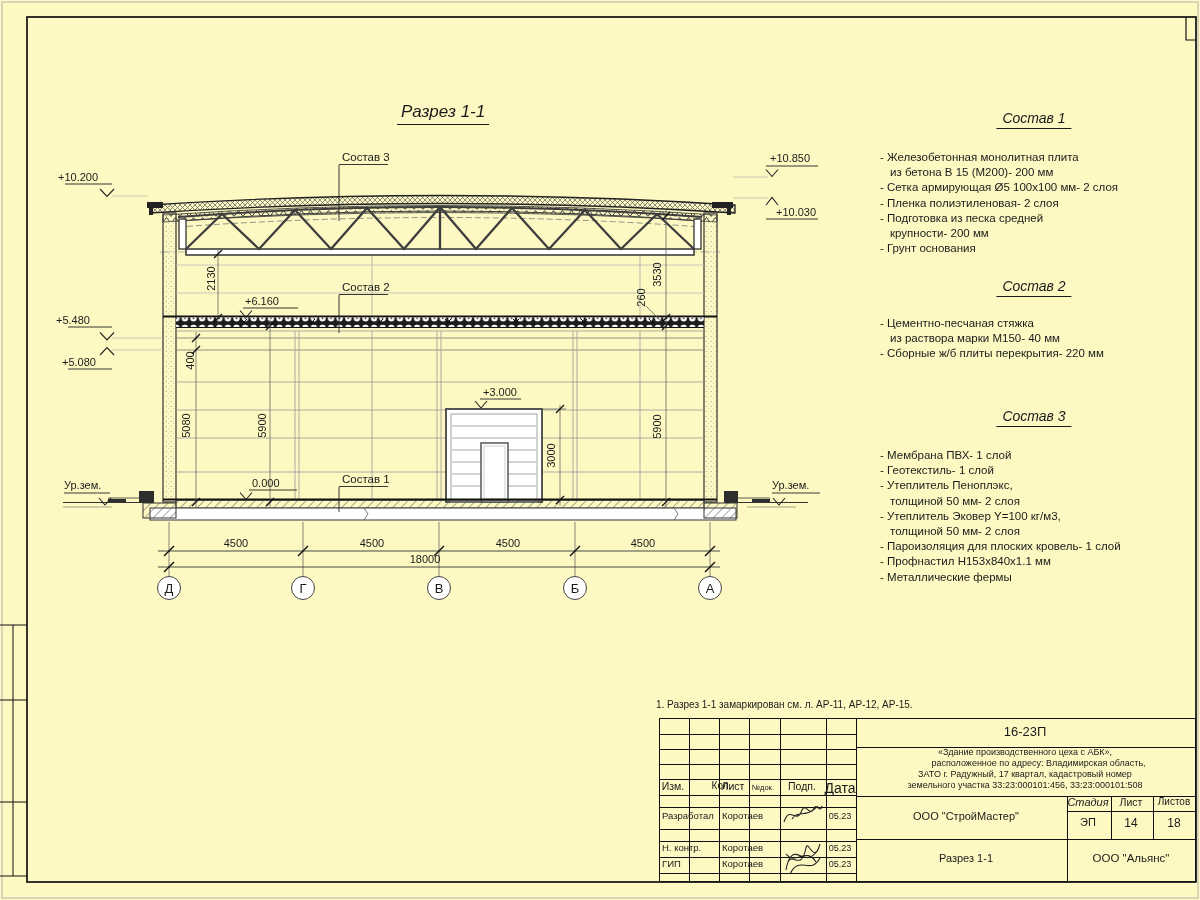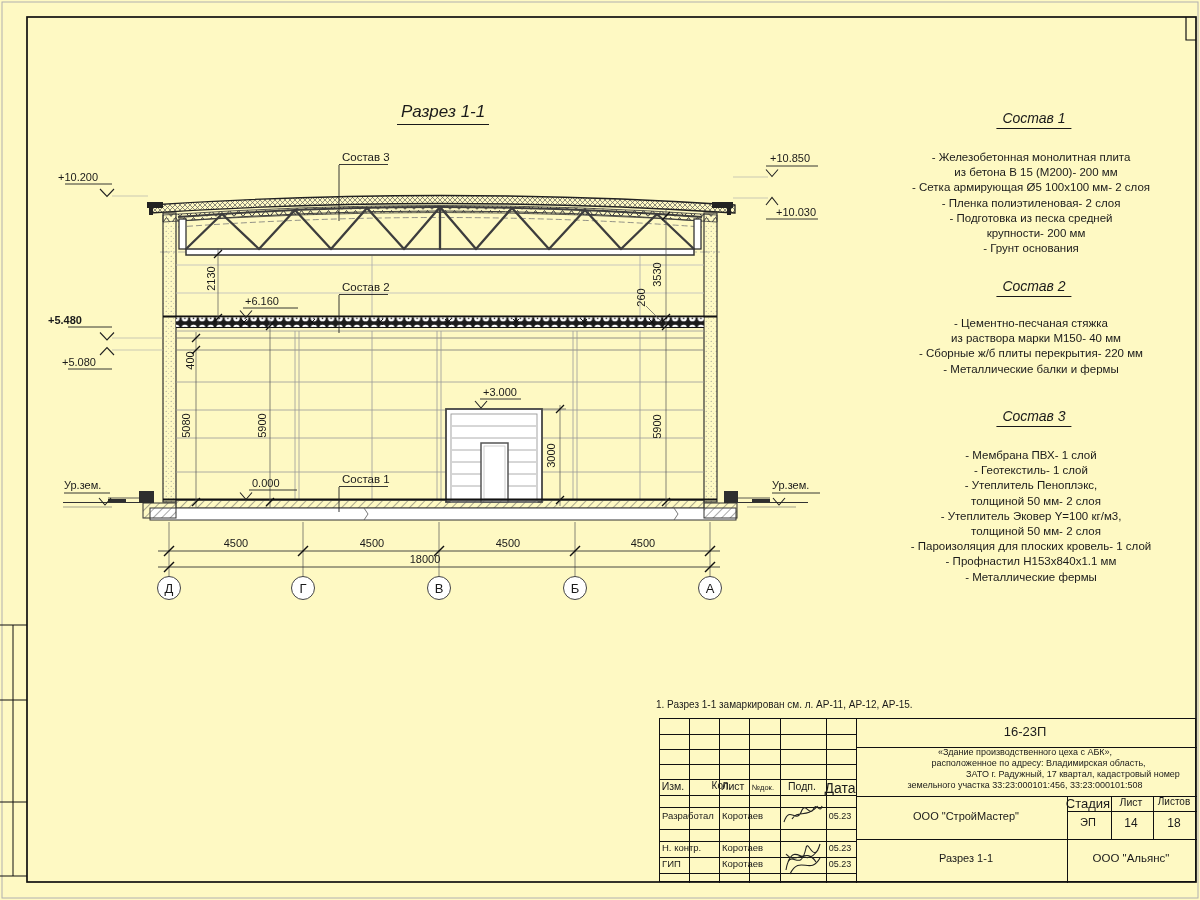--- a/index.html
+++ b/index.html
@@ -10,21 +10,21 @@
   .tr{}
   .tc{text-align:center;}
   .vdim{position:absolute;width:44px;height:13px;font-size:11px;text-align:center;
         transform:rotate(-90deg);transform-origin:center;white-space:nowrap;}
   .axl{position:absolute;width:24px;text-align:center;font-size:13px;}
   .lead{font-size:11.5px;}
   .title{font-size:17px;font-style:italic;border-bottom:1.3px solid #1a1a1a;padding:0 4px 2px 4px;}
   .spec-title{position:absolute;transform:translateX(-50%);font-size:14px;font-style:italic;
               border-bottom:1.1px solid #1a1a1a;padding:0 6px 2px 6px;}
   .spec{position:absolute;width:302px;}
-  .srow{display:flex;justify-content:center;height:15.2px;font-size:11.5px;white-space:nowrap;}
+  .srow{display:flex;justify-content:flex-start;height:15.2px;font-size:11.5px;white-space:nowrap;}
   .srow .cont{padding-left:10px;}
   .note{font-size:10px;}
   
   .tb{position:absolute;left:659px;top:718px;width:537px;height:164px;
       border:1.8px solid #111;box-sizing:border-box;}
   .vl{position:absolute;width:0;border-left:1.1px solid #111;}
   .hl{position:absolute;height:0;border-top:1.1px solid #111;}
   .tbt{position:absolute;white-space:nowrap;}
   .ctr{transform:translateX(-50%);}
 </style>
@@ -271,21 +271,21 @@
   </g>
 </svg>
 
 <div class="t title" style="left:397px;top:102px;">Разрез 1-1</div>
 
 <div class="t lead" style="left:342px;top:151px;">Состав 3</div>
 <div class="t lead" style="left:342px;top:281px;">Состав 2</div>
 <div class="t lead" style="left:342px;top:473px;">Состав 1</div>
 
 <div class="t tr" style="left:58px;top:171px;width:50px;">+10.200</div>
-<div class="t tr" style="left:48px;top:314px;width:46px;font-weight:bold;">+5.480</div>
+<div class="t tr" style="left:56px;top:314px;width:46px;">+5.480</div>
 <div class="t tr" style="left:62px;top:356px;width:46px;">+5.080</div>
 <div class="t" style="left:245px;top:295px;">+6.160</div>
 <div class="t" style="left:770px;top:152px;">+10.850</div>
 <div class="t" style="left:776px;top:206px;">+10.030</div>
 <div class="t" style="left:483px;top:386px;">+3.000</div>
 <div class="t" style="left:252px;top:477px;">0.000</div>
 <div class="t" style="left:64px;top:479px;">Ур.зем.</div>
 <div class="t" style="left:772px;top:479px;">Ур.зем.</div>
 
 <div class="vdim" style="left:189px;top:272px;">2130</div>
@@ -347,24 +347,20 @@
         <span>- Цементно-песчаная стяжка</span>
         <span></span>
       </div>
   <div class="srow">
         <span class="cont">из раствора марки М150</span>
         <span>- 40 мм</span>
       </div>
   <div class="srow">
         <span>- Сборные ж/б плиты перекрытия</span>
         <span>- 220 мм</span>
-      </div>
-  <div class="srow">
-        <span>- Металлические балки и фермы</span>
-        <span></span>
       </div>
 </div>
 
 <div class="spec-title" style="left:1034px;top:408px;">Состав 3</div>
 <div class="spec" style="left:880px;top:449px;">
   <div class="srow">
         <span>- Мембрана ПВХ</span>
         <span>- 1 слой</span>
       </div>
   <div class="srow">
@@ -426,21 +422,21 @@
   <div class="hl" style="left:196px;top:120px;width:341px;border-top-width:1.6px;"></div>
   <div class="vl" style="left:407px;top:77px;height:87px;border-left-width:1.6px;"></div>
   <div class="hl" style="left:407px;top:92px;width:130px;"></div>
   <div class="vl" style="left:451px;top:77px;height:43px;"></div>
   <div class="vl" style="left:493px;top:77px;height:43px;"></div>
 </div>
 
 <div class="tbt ctr" style="left:1025px;top:724px;font-size:13px;">16-23П</div>
 <div class="tbt ctr" style="left:1025px;top:747px;font-size:9px;">«Здание производственного цеха с АБК»,</div>
 <div class="tbt ctr" style="left:1025px;top:758px;font-size:9px;padding-left:27px;">расположенное по адресу: Владимирская область,</div>
-<div class="tbt ctr" style="left:1025px;top:769px;font-size:9px;margin-left:48px;">ЗАТО г. Радужный, 17 квартал, кадастровый номер</div>
+<div class="tbt ctr" style="left:1025px;top:769px;font-size:9px;">ЗАТО г. Радужный, 17 квартал, кадастровый номер</div>
 <div class="tbt ctr" style="left:1025px;top:780px;font-size:9px;">земельного участка 33:23:000101:456, 33:23:000101:508</div>
 
 <div class="tbt ctr" style="left:673px;top:780px;font-size:10.5px;">Изм.</div>
 <div class="tbt ctr" style="left:703px;top:780px;font-size:10px;padding-left:37px;">Кол.</div>
 <div class="tbt ctr" style="left:733px;top:780px;font-size:10.5px;">Лист</div>
 <div class="tbt ctr" style="left:763px;top:783px;font-size:7.5px;">№док.</div>
 <div class="tbt ctr" style="left:802px;top:780px;font-size:10.5px;">Подп.</div>
 <div class="tbt ctr" style="left:840px;top:780px;font-size:14px;">Дата</div>
 
 <div class="tbt" style="left:662px;top:810px;font-size:9.5px;">Разработал</div>
@@ -454,21 +450,21 @@
 <div class="tbt ctr" style="left:840px;top:859px;font-size:9px;">05.23</div>
 
 <svg style="position:absolute;left:780px;top:800px;" width="44" height="28">
   <path d="M4,22 C10,4 16,26 22,10 C26,2 30,18 34,8 C37,3 40,14 42,6 M12,19 C18,9 26,19 38,6" fill="none" stroke="#222" stroke-width="1.1"></path>
 </svg>
 <svg style="position:absolute;left:780px;top:836px;" width="44" height="44">
   <path d="M6,34 C10,8 20,40 26,12 C28,2 34,30 40,8 M8,26 C16,6 24,34 38,14 M10,38 C20,18 30,40 40,22 M6,18 C16,30 26,10 36,26" fill="none" stroke="#222" stroke-width="1.1"></path>
 </svg>
 
 <div class="tbt ctr" style="left:966px;top:810px;font-size:11px;">ООО "СтройМастер"</div>
-<div class="tbt ctr" style="left:1088px;top:796px;font-size:13px;">Стадия</div>
+<div class="tbt ctr" style="left:1088px;top:796px;font-size:11px;font-style:italic;">Стадия</div>
 <div class="tbt ctr" style="left:1131px;top:796px;font-size:10.5px;">Лист</div>
 <div class="tbt ctr" style="left:1174px;top:796px;font-size:10px;">Листов</div>
 <div class="tbt ctr" style="left:1088px;top:816px;font-size:11px;">ЭП</div>
 <div class="tbt ctr" style="left:1131px;top:816px;font-size:12px;">14</div>
 <div class="tbt ctr" style="left:1174px;top:816px;font-size:12px;">18</div>
 <div class="tbt ctr" style="left:966px;top:852px;font-size:11px;">Разрез 1-1</div>
 <div class="tbt ctr" style="left:1131px;top:852px;font-size:11.5px;">ООО "Альянс"</div>
 
 </div>
 

